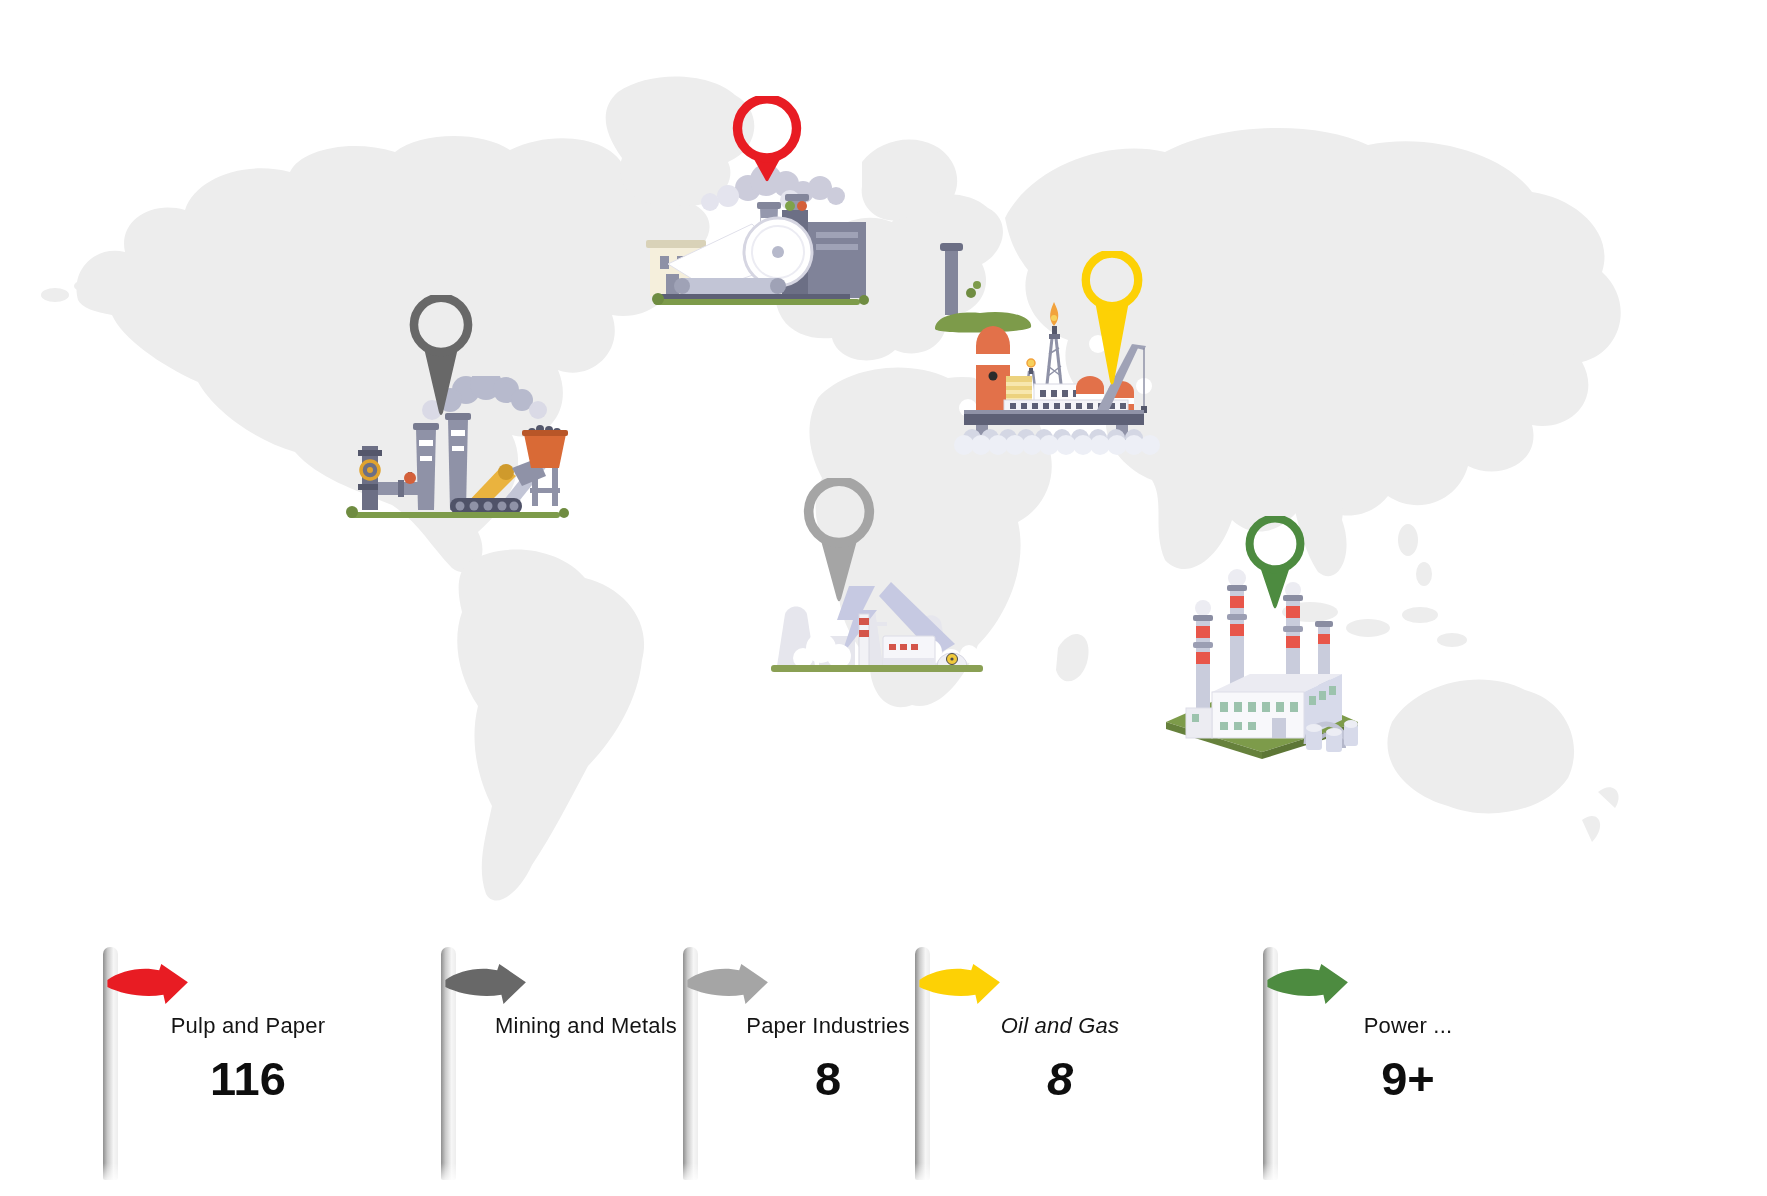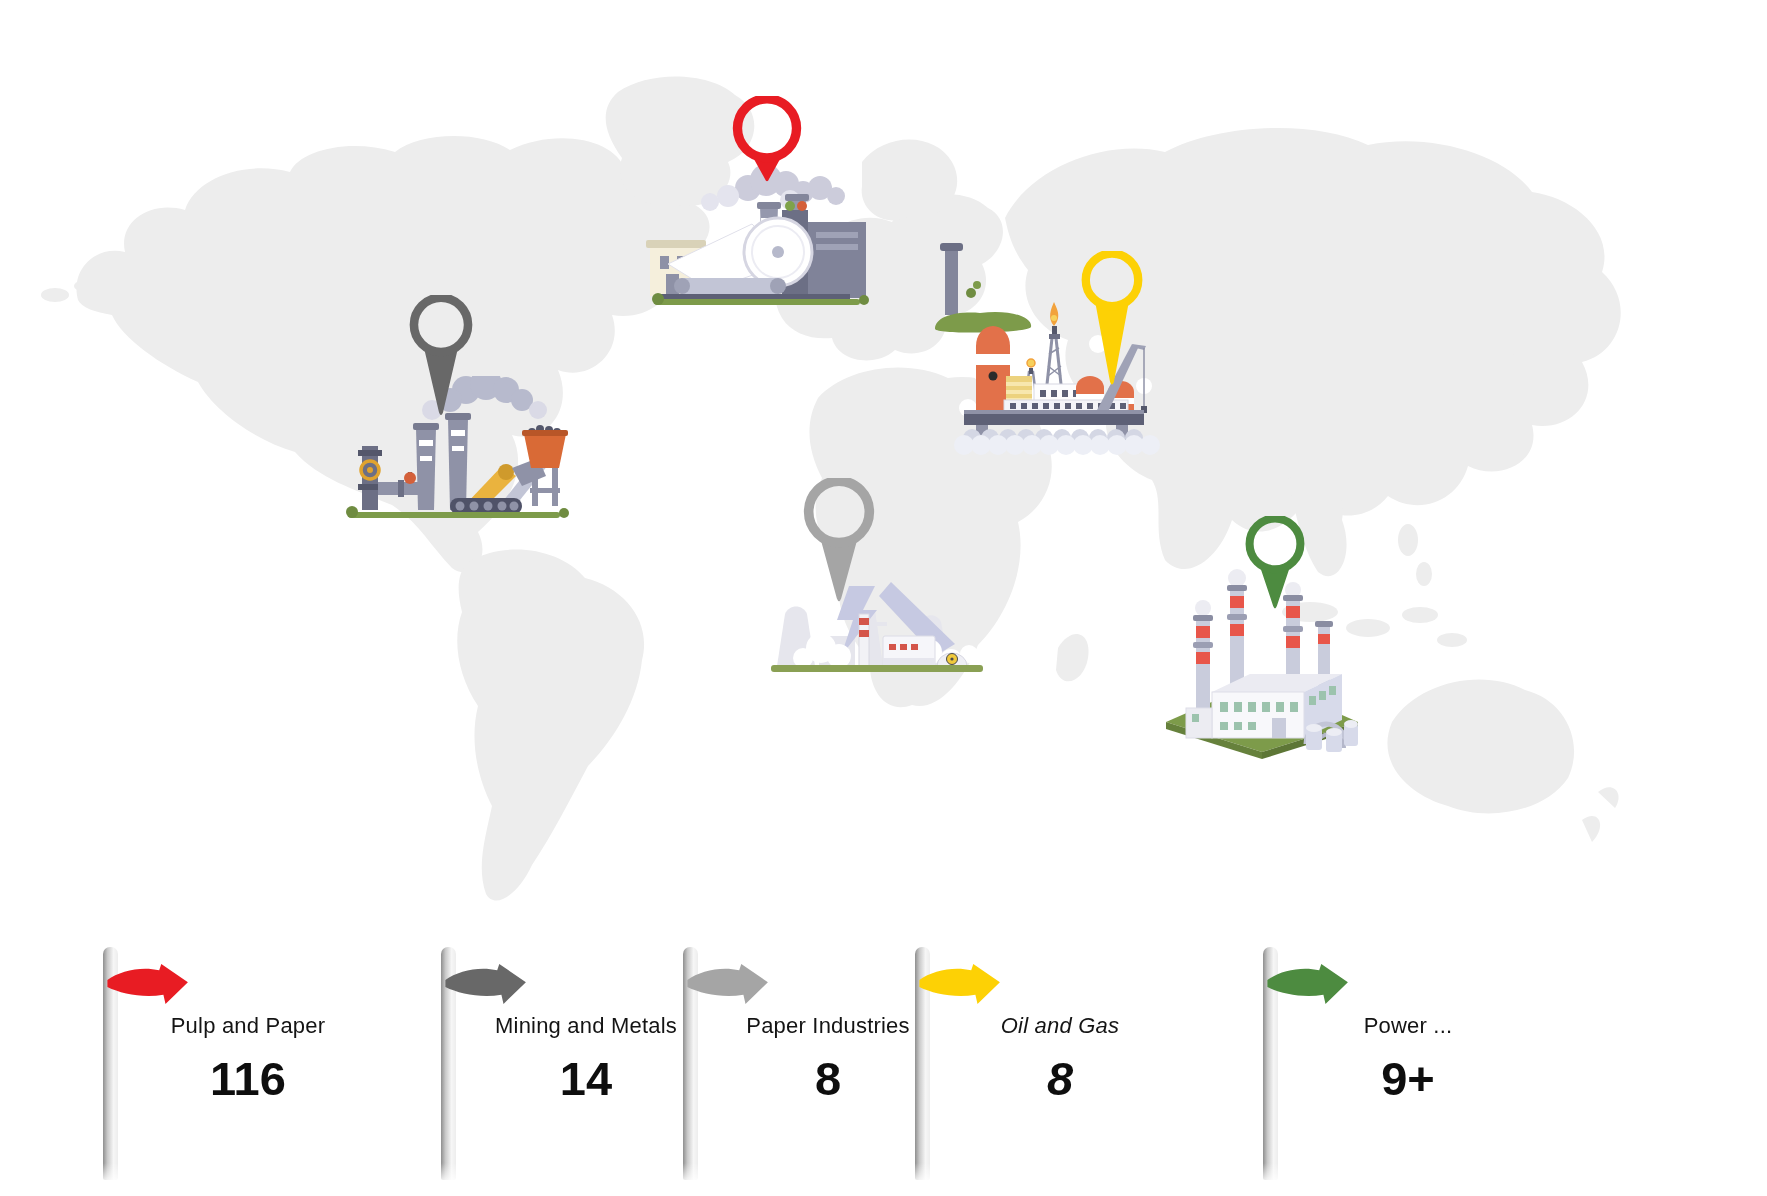--- a/index.html
+++ b/index.html
@@ -399,21 +399,20 @@
     <div class="legend-label">Pulp and Paper</div>
     <div class="legend-count">116</div>
   </div>
 
   <div class="legend-item li1">
     <div class="pole"></div>
     <svg class="arrow-flag" viewBox="0 0 120 62">
       <path d="M2,24 C20,10 52,4 76,10 L79,1 L117,27 L85,58 L82,45 C54,50 22,44 2,34 Z" fill="#686868"></path>
     </svg>
     <div class="legend-label">Mining and Metals</div>
-    <div class="legend-count">14</div>
   </div>
 
   <div class="legend-item li2">
     <div class="pole"></div>
     <svg class="arrow-flag" viewBox="0 0 120 62">
       <path d="M2,24 C20,10 52,4 76,10 L79,1 L117,27 L85,58 L82,45 C54,50 22,44 2,34 Z" fill="#a5a5a5"></path>
     </svg>
     <div class="legend-label">Paper Industries</div>
     <div class="legend-count">8</div>
   </div>

